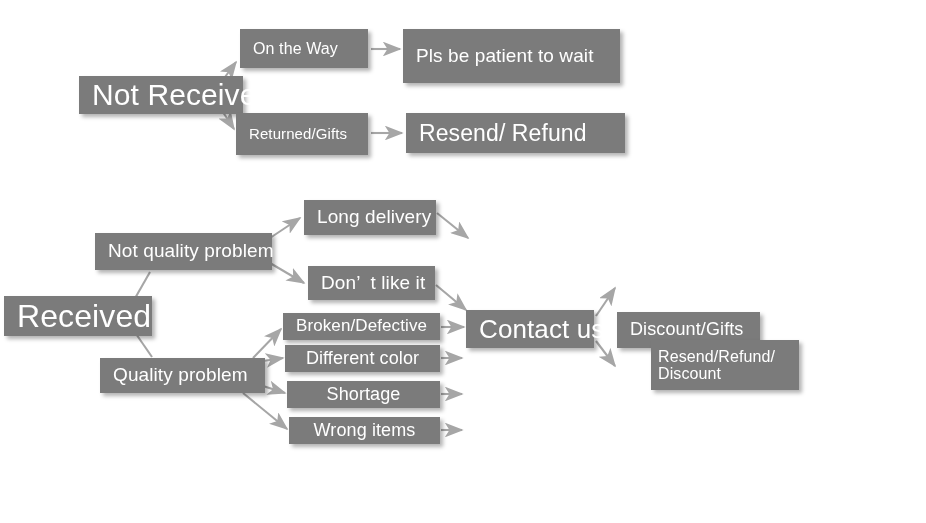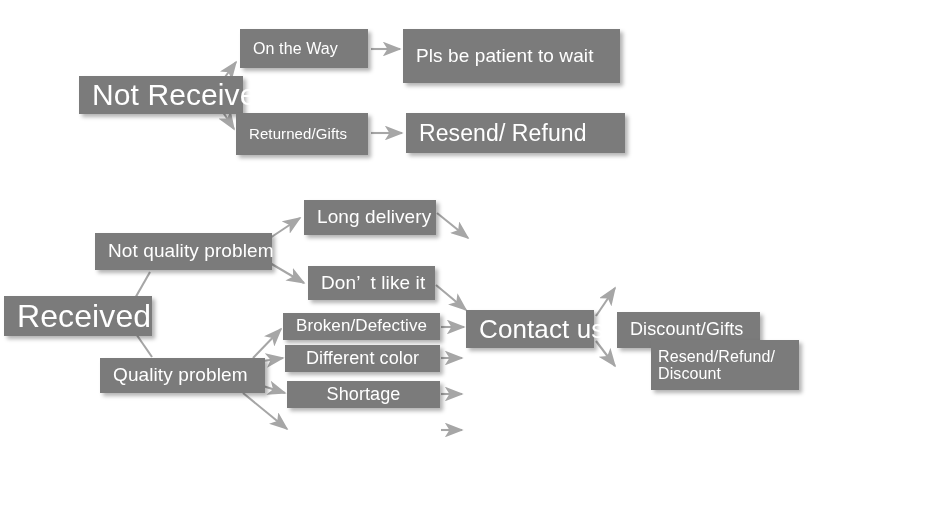--- a/index.html
+++ b/index.html
@@ -114,20 +114,21 @@
   <div class="node pad-l" style="left:304px; top:200px; width:132px; height:35px; font-size:19px;">Long delivery</div>
 
   <div class="node pad-l" style="left:308px; top:266px; width:127px; height:34px; font-size:19px;">Don’  t like it</div>
 
   <div class="node pad-l" style="left:283px; top:313px; width:157px; height:27px; font-size:17px;">Broken/Defective</div>
 
   <div class="node pad-c" style="left:285px; top:345px; width:155px; height:27px; font-size:18px;">Different color</div>
 
   <div class="node pad-c" style="left:287px; top:381px; width:153px; height:27px; font-size:18px;">Shortage</div>
 
+  <div class="node pad-c" style="left:289px; top:417px; width:151px; height:27px; font-size:18px;">Wrong items</div>
 
   <div class="node pad-l" style="left:466px; top:310px; width:128px; height:38px; font-size:26px;">Contact us</div>
 
   <div class="node pad-l" style="left:617px; top:272px; width:143px; height:36px; font-size:18px;margin-top:40px;">Discount/Gifts</div>
 
   <div class="node multi pad-l" style="left:617px; top:340px; width:148px; height:50px; font-size:16px; padding-left:7px;margin-left:34px;">Resend/Refund/
 Discount</div>
 
 </div>
 

